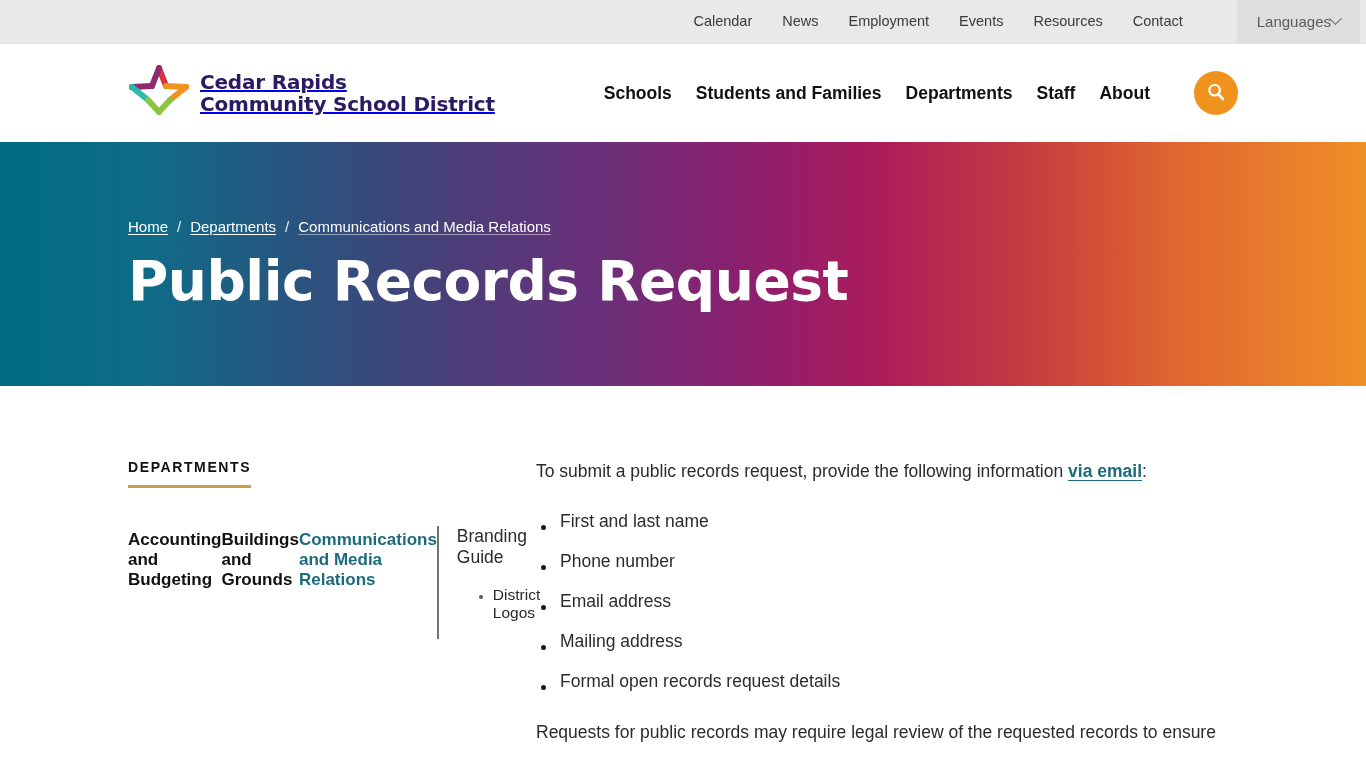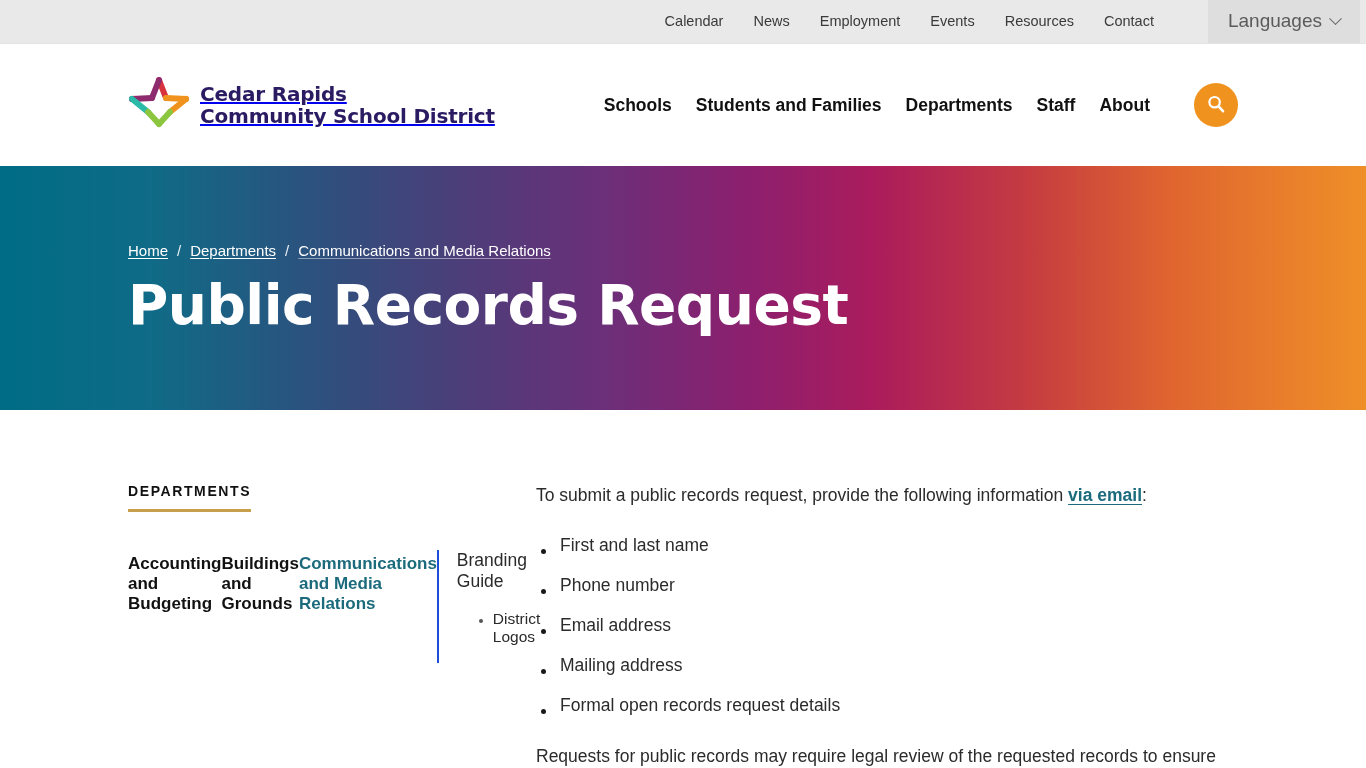--- a/index.html
+++ b/index.html
@@ -29,39 +29,38 @@
   .topbar-link {
     font-size: 14.5px;
     color: #3a3a3a;
     text-decoration: none;
     line-height: 1;
     white-space: nowrap;
   }
   .lang-btn {
     display: flex;
     align-items: center;
-    gap: 9px;
     background: #dedede;
     padding: 0 20px;
     margin-left: 24px;
     height: 44px;
     color: #5b5b5b;
-    font-size: 19px;
+    font-size: 15px;
     white-space: nowrap;
   }
   .chev {
     width: 9px; height: 9px;
     border-right: 1.6px solid #6b6b6b;
     border-bottom: 1.6px solid #6b6b6b;
     transform: rotate(45deg) translate(-2px,-2px);
   }
 
   
   .header {
-    height: 122px;
+    height: 98px;
     background: #fff;
     display: flex;
     align-items: center;
     padding: 0 128px 0 128px;
     justify-content: space-between;
   }
   .brand { display: flex; align-items: center; gap: 10px; }
   .brand-text {
     font-family: "DejaVu Sans", sans-serif;
     color: #2b1b63;
@@ -154,21 +153,21 @@
   .side-item {
     font-size: 17px;
     font-weight: bold;
     color: #111;
     text-decoration: none;
     margin-bottom: 26px;
     display: block;
   }
   .side-item.active { color: #1c6b7d; }
   .subnav {
-    border-left: 2px solid #1d4ed8;
+    border-left: 2px solid #737373;
     padding-left: 18px;
     margin-top: -4px;
   }
   .sub-item {
     font-size: 17.5px;
     color: #2a2a2a;
     text-decoration: none;
     display: block;
     margin-bottom: 18px;
   }

